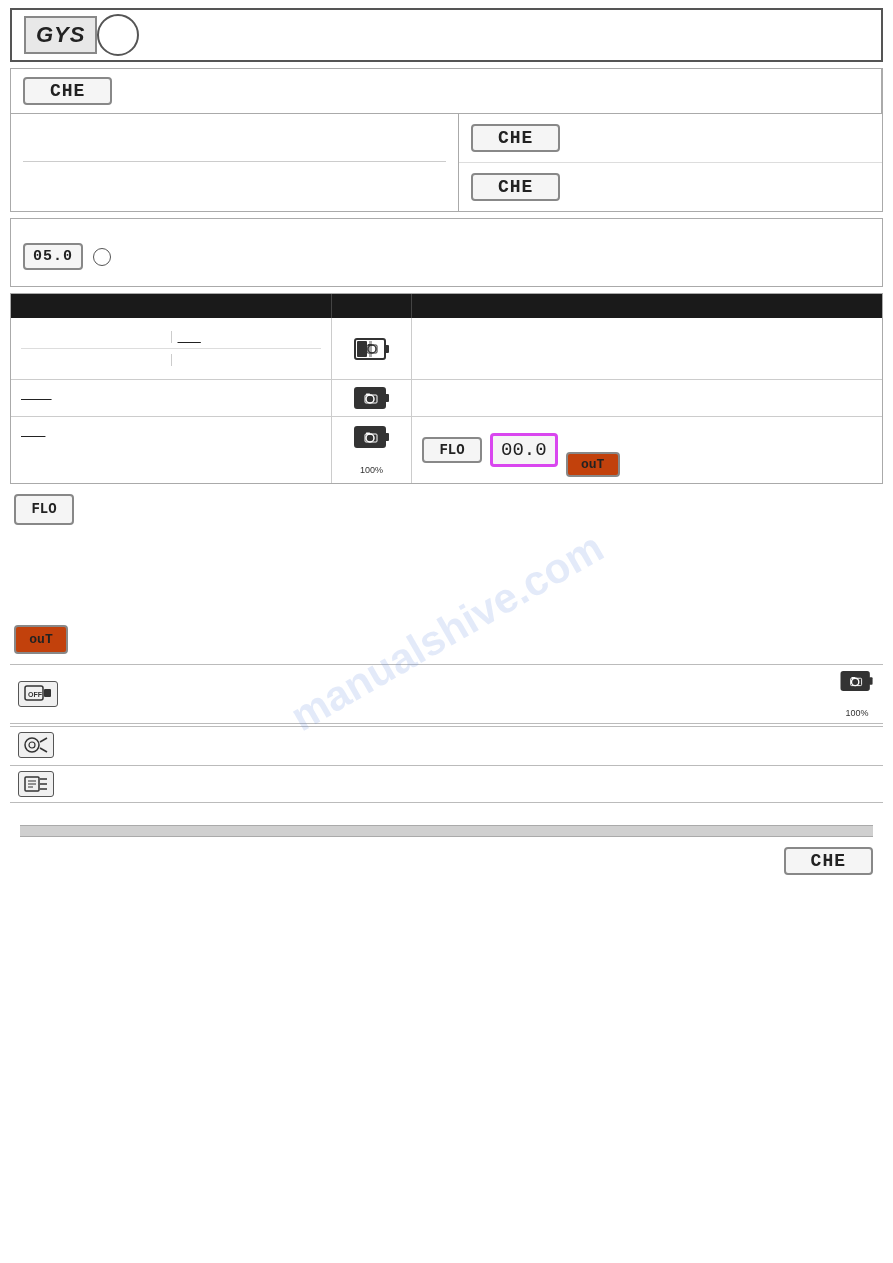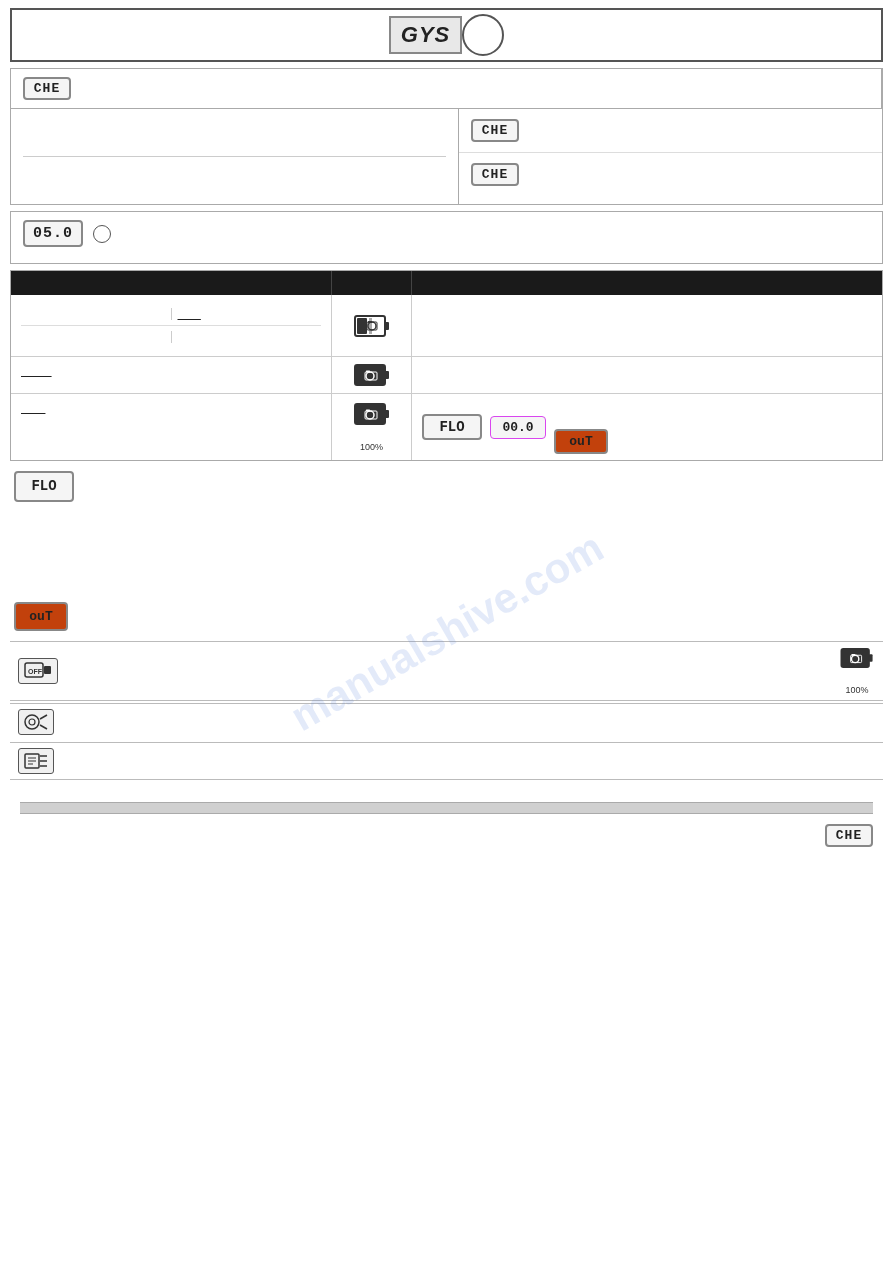--- a/index.html
+++ b/index.html
@@ -10,21 +10,21 @@
       font-family: Arial, Helvetica, sans-serif;
       font-size: 12px;
       color: #222;
       position: relative;
     }
 
     
     .header {
       display: flex;
       align-items: center;
-      justify-content: center;
+      justify-content: flex-start;
       border: 2px solid #555;
       padding: 6px 12px;
       margin: 8px 10px 6px 10px;
       height: 54px;
     }
     .gys-logo {
       background: #e8e8e8;
       border: 2px solid #888;
       padding: 4px 10px;
       font-size: 22px;
@@ -41,22 +41,22 @@
     }
 
     
     .lcd-badge {
       display: inline-flex;
       align-items: center;
       justify-content: center;
       border: 2px solid #888;
       border-radius: 4px;
       background: #f5f5f5;
-      padding: 2px 7px;
-      font-size: 13px;
+      padding: 2px 25px;
+      font-size: 18px;
       font-weight: bold;
       font-family: 'Courier New', monospace;
       letter-spacing: 1px;
       min-width: 48px;
     }
     .lcd-badge.large {
       font-size: 15px;
       padding: 3px 8px;
       min-width: 54px;
     }
@@ -134,20 +134,21 @@
     .section-050 {
       border: 1.5px solid #aaa;
       margin: 6px 10px;
       padding: 8px 12px;
     }
     .section-050-header {
       display: flex;
       align-items: center;
       gap: 10px;
       margin-bottom: 8px;
+      margin-top: 16px;
     }
 
     
     .table-section {
       margin: 6px 10px;
       border: 1.5px solid #aaa;
     }
     .table-header-row {
       display: flex;
       background: #1a1a1a;
@@ -204,26 +205,26 @@
       font-size: 13px;
       font-weight: bold;
       font-family: 'Courier New', monospace;
       min-width: 54px;
       margin-top: 29px;
     }
     .num-badge {
       display: inline-flex;
       align-items: center;
       justify-content: center;
-      border: 1px solid #d946ef;
+      border: 3px solid #d946ef;
       border-radius: 4px;
       background: #f5f5f5;
       padding: 3px 8px;
-      font-size: 13px;
-      font-weight: bold;
+      font-size: 19px;
+      font-weight: normal;
       font-family: 'Courier New', monospace;
       min-width: 56px;
     }
 
     
     .desc-area {
       margin: 6px 10px;
       font-size: 11px;
       line-height: 1.5;
       padding: 4px 4px;

